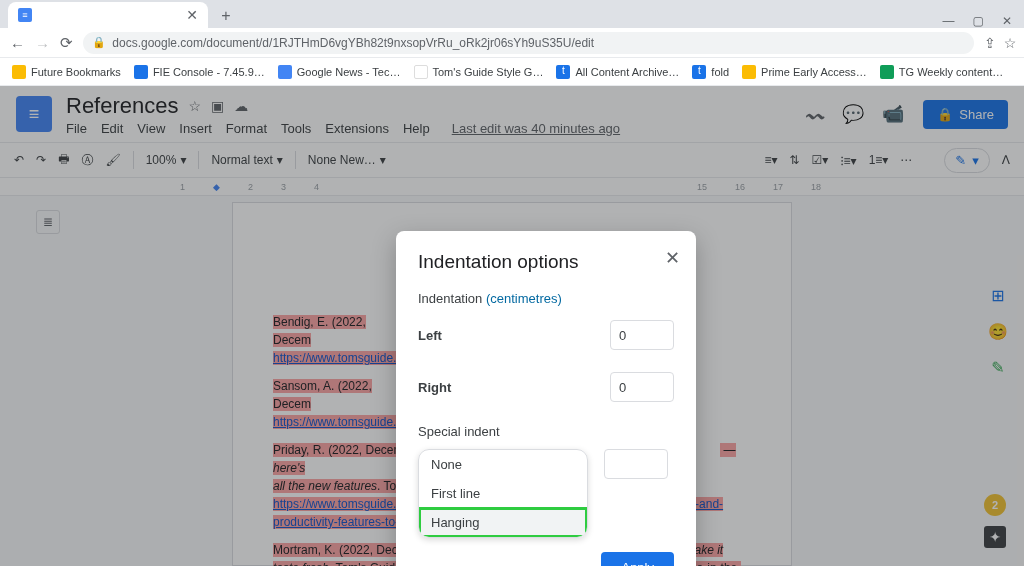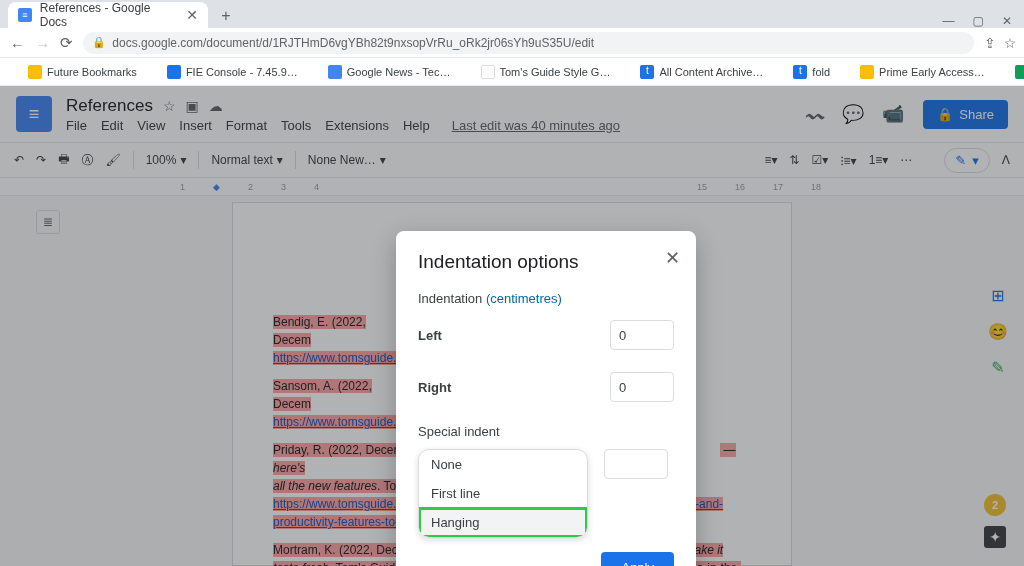--- a/index.html
+++ b/index.html
@@ -12,31 +12,31 @@
   .tab-close { color: #5f6368; font-size: 14px; margin-left: auto; cursor:pointer; }
   .newtab { width: 24px; height: 24px; display:flex; align-items:center; justify-content:center; color:#5f6368; font-size:16px; margin-left:6px; }
   .window-controls { margin-left:auto; display:flex; gap:18px; padding-right:12px; color:#5f6368; font-size:12px; align-items:center; }
 
   .addrbar { height: 30px; background:#fff; display:flex; align-items:center; padding: 0 10px; gap:10px; border-bottom:1px solid #e8eaed; }
   .navbtn { color:#5f6368; font-size:15px; width:20px; text-align:center; }
   .urlbox { flex:0 0 auto; display:flex; align-items:center; gap:6px; color:#5f6368; font-size:12px; background:#f1f3f4; border-radius:14px; padding:4px 380px 4px 10px; }
   .lock { font-size:11px; }
   .ext-icons { margin-left:auto; display:flex; gap:8px; align-items:center; }
 
-  .bookmarks { height: 28px; background:#fff; display:flex; align-items:center; gap:30px; padding:0 28px; font-size:11px; color:#3c4043; border-bottom:1px solid #e8eaed; }
+  .bookmarks { height: 28px; background:#fff; display:flex; align-items:center; gap:13px; padding:0 12px; font-size:11px; color:#3c4043; border-bottom:1px solid #e8eaed; }
   .bm { display:flex; align-items:center; gap:5px; white-space:nowrap; }
   .bm-ic { width:14px; height:14px; border-radius:2px; display:inline-block; }
 
   
   .docs { position:relative; height: calc(566px - 28px - 30px - 28px); background:#fff; }
   .docs-header { height: 56px; display:flex; align-items:center; padding: 0 16px; gap:14px; }
   .docs-logo { width:36px; height:36px; background:#4285f4; border-radius:4px; display:flex; align-items:center; justify-content:center; color:#fff; font-size:18px; }
   .doc-meta { display:flex; flex-direction:column; gap:2px; }
   .doc-title-row { display:flex; align-items:center; gap:10px; }
-  .doc-title { font-size:17px; color:#202124; }
+  .doc-title { font-size:22px; color:#202124; }
   .doc-icons { color:#5f6368; font-size:14px; display:flex; gap:10px; }
   .menu-row { display:flex; gap:14px; font-size:13px; color:#3c4043; }
   .last-edit { font-size:13px; color:#5f6368; text-decoration:underline; }
   .header-right { margin-left:auto; display:flex; align-items:center; gap:18px; }
   .share-btn { background:#1a73e8; color:#fff; border-radius:4px; padding:7px 14px; font-size:13px; display:flex; align-items:center; gap:6px; }
 
   .toolbar { height: 36px; border-top:1px solid #e8eaed; border-bottom:1px solid #e8eaed; display:flex; align-items:center; padding:0 14px; gap:12px; font-size:12px; color:#3c4043; }
   .tb-sep { width:1px; height:18px; background:#dadce0; }
   .tb-item { display:flex; align-items:center; gap:4px; white-space:nowrap;text-align:right; }
   .tb-more { margin-left:auto; display:flex; gap:12px; align-items:center; }
@@ -77,21 +77,20 @@
   .btn-primary { background:#1a73e8; color:#fff; border:none; border-radius:4px; padding:8px 20px; font-size:13px; cursor:pointer; }
 
   .edit-pill { position:absolute; right:14px; top:0; background:#fff; border:1px solid #dadce0; border-radius:18px; padding:4px 10px; display:flex; align-items:center; gap:6px; color:#1a73e8; font-size:13px; }
 </style>
 </head>
 <body>
 
 <div class="tabstrip">
   <div class="tab">
     <span class="tab-icon">≡</span>
-    <span>References - Google Docs</span>
     <span class="tab-close">✕</span>
   </div>
   <div class="newtab">+</div>
   <div class="window-controls">
     <span>—</span>
     <span>▢</span>
     <span>✕</span>
   </div>
 </div>
 

